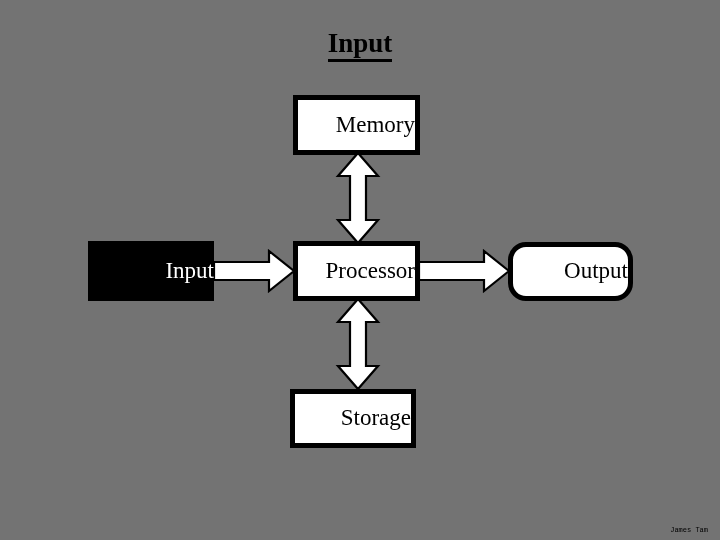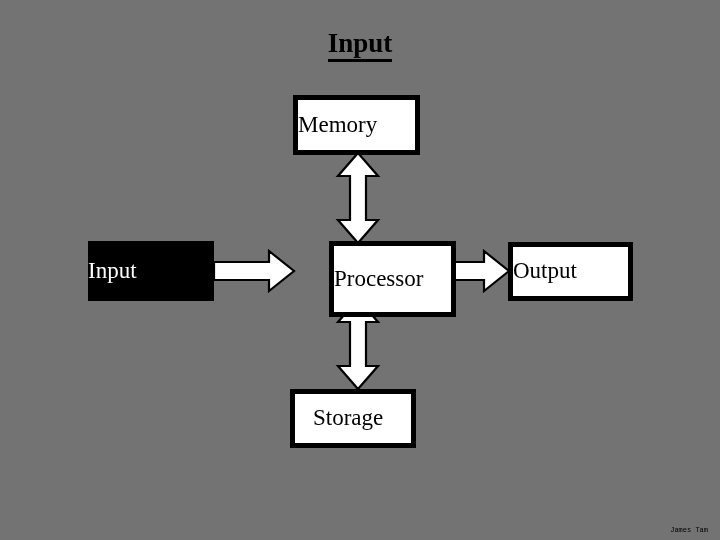--- a/index.html
+++ b/index.html
@@ -31,21 +31,21 @@
   }
   #title span {
     border-bottom: 3px solid #000000;
     padding-bottom: 1px;
   }
   .node {
     position: absolute;
     box-sizing: border-box;
     display: flex;
     align-items: center;
-    justify-content: flex-start;
+    justify-content: flex-end;
     font-family: "Liberation Serif", "DejaVu Serif", serif;
     font-size: 23px;
     line-height: 1;
     color: #000000;
     background: #ffffff;
     border: 5px solid #000000;
     z-index: 3;
   }
   .node.filled {
     background: #000000;
@@ -91,25 +91,25 @@
   </div>
 
   <div class="node" style="left:293px; top:95px; width:127px; height:60px;">
     <span class="node-label">Memory</span>
   </div>
 
   <div class="node filled" style="left:88px; top:241px; width:126px; height:60px;">
     <span class="node-label">Input</span>
   </div>
 
-  <div class="node" style="left:293px; top:241px; width:127px; height:76px;margin-left:36px;">
+  <div class="node" style="left:293px; top:241px; width:127px; height:60px;">
     <span class="node-label">Processor</span>
   </div>
 
-  <div class="node" style="left:508px; top:242px; width:125px; height:59px;">
+  <div class="node" style="left:508px; top:242px; width:125px; height:59px;border-radius:18px;">
     <span class="node-label">Output</span>
   </div>
 
   <div class="node" style="left:290px; top:389px; width:126px; height:59px;padding-left:18px;">
     <span class="node-label">Storage</span>
   </div>
 
   <div class="arrow" style="left:336px; top:152px; width:44px; height:92px;">
     <svg width="44" height="92" viewBox="0 0 44 92">
       <polygon points="22,1 42,24 30,24 30,68 42,68 22,91 2,68 14,68 14,24 2,24"></polygon>

